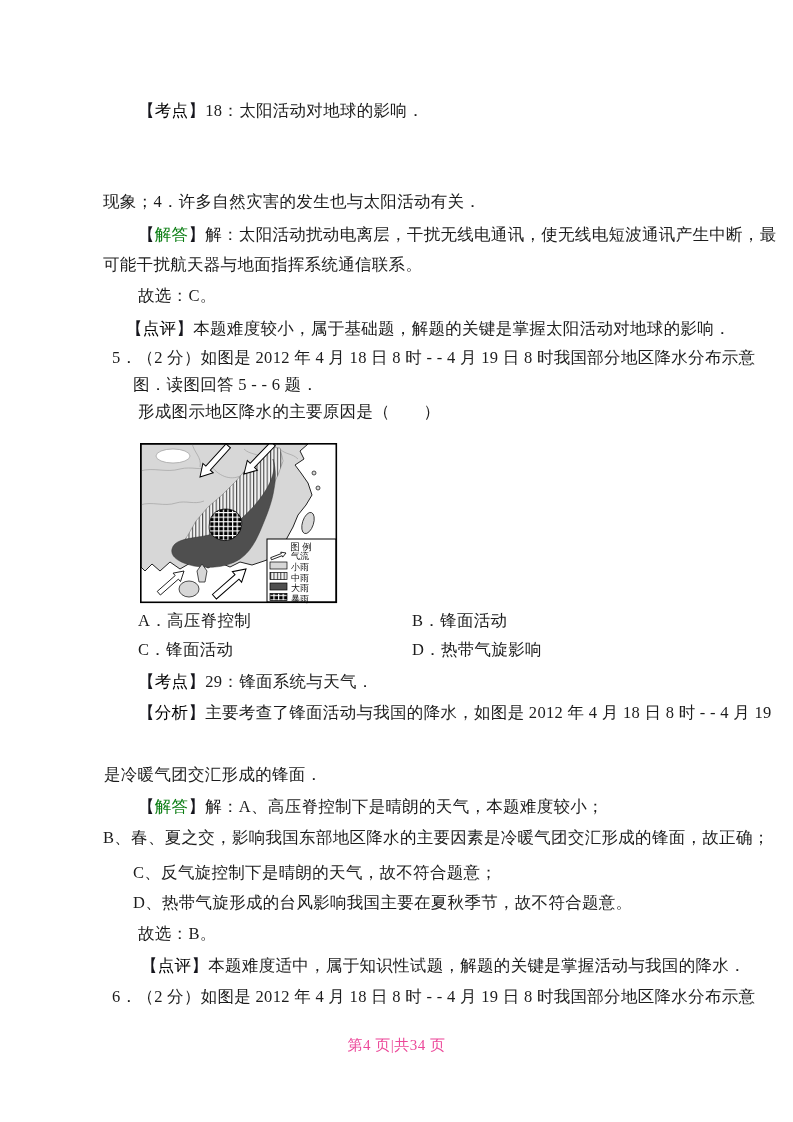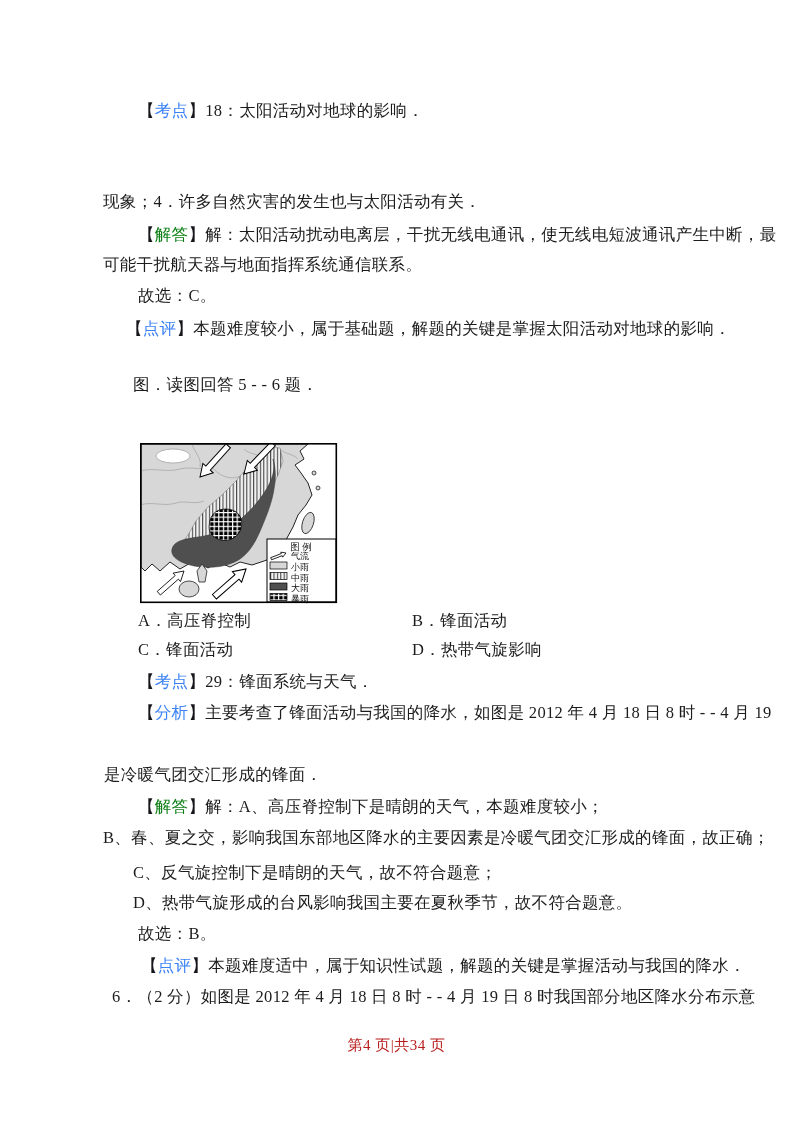--- a/index.html
+++ b/index.html
@@ -13,29 +13,29 @@
     margin:0 auto;
   }
   .line{
     position:absolute;
     white-space:nowrap;
     font-size:16.5px;
     line-height:30px;
     height:30px;
     letter-spacing:0.3px;
   }
-  .c-blue{color:#3b82f6;text-align:center;}
+  .c-blue{color:#000000;text-align:center;}
   .c-green{color:#0a7d12;}
   .bracket{color:#15151c;}
   .footer{
     position:absolute;
     left:0;right:0;
     text-align:center;
     font-size:15px;
-    color:#b91c1c;
+    color:#ec4899;
     letter-spacing:0.5px;
   }
   .map-wrap{
     position:absolute;
     left:140px;top:443px;
     width:205px;height:165px;
   }
   svg text{font-family:"Liberation Serif","DejaVu Serif",serif;}
 </style>
 </head>
@@ -47,21 +47,23 @@
 
   <div class="line" style="left:103px;top:187px"><span>现象；4．许多自然灾害的发生也与太阳活动有关．</span></div>
 
   <div class="line" style="left:138px;top:220px"><span><span class="bracket">【</span><span class="c-green">解答</span><span class="bracket">】</span></span><span>解：太阳活动扰动电离层，干扰无线电通讯，使无线电短波通讯产生中断，最</span></div>
   <div class="line" style="left:103px;top:250px"><span>可能干扰航天器与地面指挥系统通信联系。</span></div>
 
   <div class="line" style="left:138px;top:281px"><span>故选：C。</span></div>
 
   <div class="line" style="left:126px;top:314px"><span><span class="bracket">【</span><span class="c-blue">点评</span><span class="bracket">】</span></span><span>本题难度较小，属于基础题，解题的关键是掌握太阳活动对地球的影响．</span></div>
 
+  <div class="line" style="left:112px;top:343px"><span>5．（2 分）如图是 2012 年 4 月 18 日 8 时 - - 4 月 19  日 8 时我国部分地区降水分布示意</span></div>
   <div class="line" style="left:133px;top:370px"><span>图．读图回答 5 - - 6 题．</span></div>
+  <div class="line" style="left:138px;top:397px"><span>形成图示地区降水的主要原因是（　　）</span></div>
 
   <div class="map-wrap">
     <svg width="205" height="165" viewBox="0 0 205 165" xmlns="http://www.w3.org/2000/svg">
       <defs>
         <pattern id="hatchV" width="3.4" height="4" patternUnits="userSpaceOnUse">
           <rect width="3.4" height="4" fill="#f2f2f2"></rect>
           <line x1="1.4" y1="0" x2="1.4" y2="4" stroke="#4a4a4a" stroke-width="1.1"></line>
         </pattern>
         <pattern id="storm" width="4.6" height="4.6" patternUnits="userSpaceOnUse">
           <rect width="4.6" height="4.6" fill="#000"></rect>

